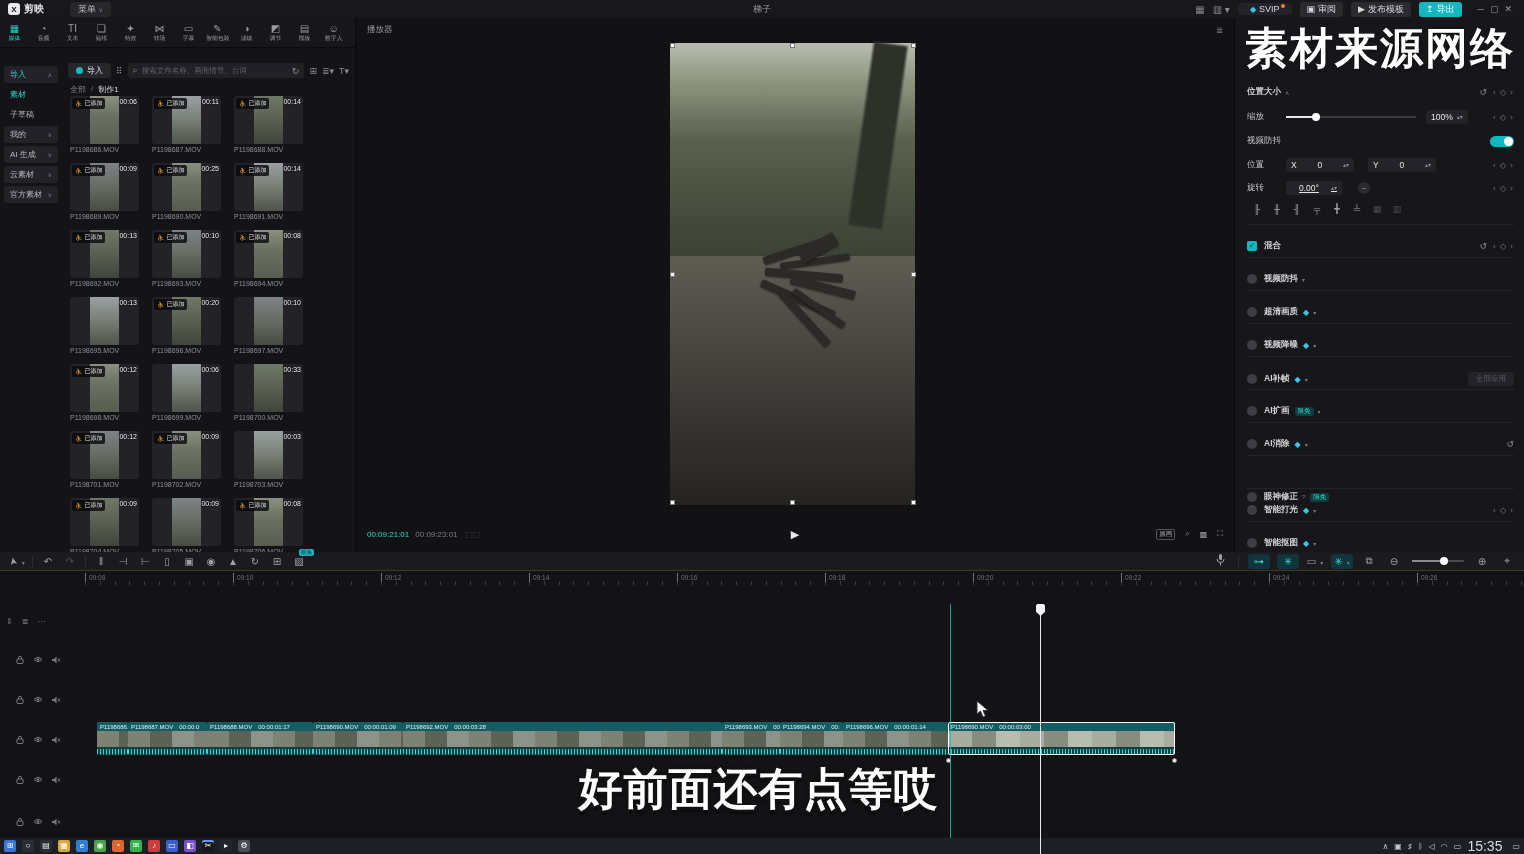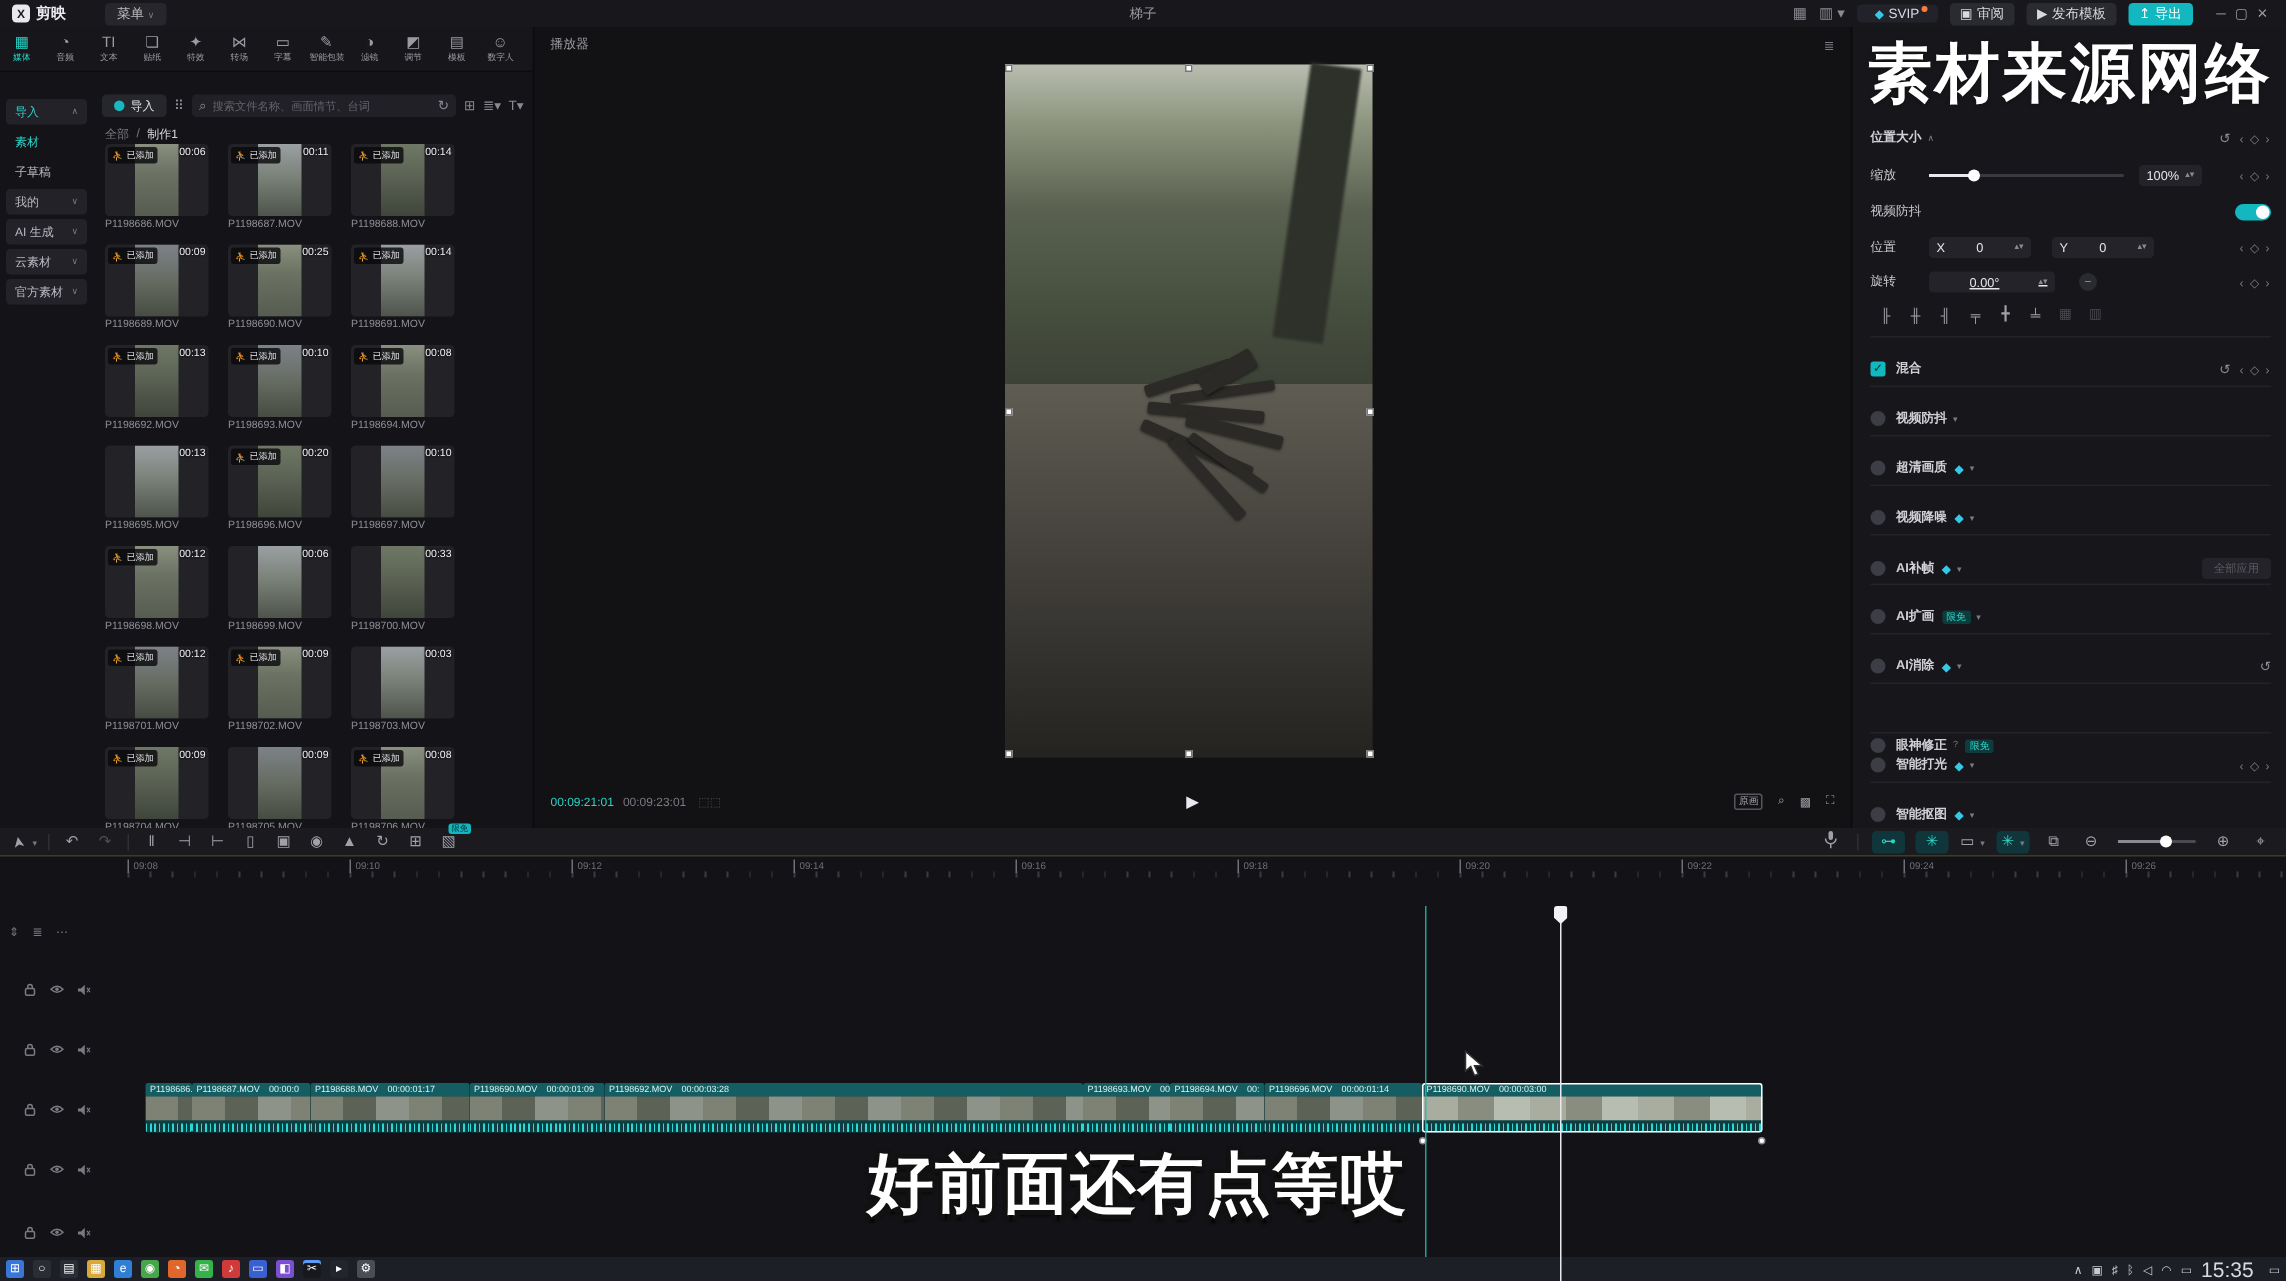--- a/index.html
+++ b/index.html
@@ -591,21 +591,21 @@
             <span>Y</span>
             <span style="margin: 0px auto;">0</span>
             <span class="stepper">▴▾</span>
           </div>
           <div class="rt-icons">
             <span class="kf">‹ ◇ ›</span>
           </div>
         </div>
         <div class="sec-row" style="top: 163px;">
           <span>旋转</span>
-          <div class="val-pill" style="margin-left: 22px; width: 84px; text-decoration: underline;">
+          <div class="val-pill" style="margin-left: 22px; width: 56px; text-decoration: underline;">
             <span style="margin: 0px auto;">0.00°</span>
             <span class="stepper">▴▾</span>
           </div>
           <div style="width: 12px; height: 12px; border-radius: 50%; background: rgb(42, 42, 49); color: rgb(170, 170, 170); font-size: 7px; text-align: center; line-height: 11px; margin-left: 16px;">–</div>
           <div class="rt-icons">
             <span class="kf">‹ ◇ ›</span>
           </div>
         </div>
         <div class="sec-row" style="top: 186px;">
           <span class="align-ico">╟</span>

